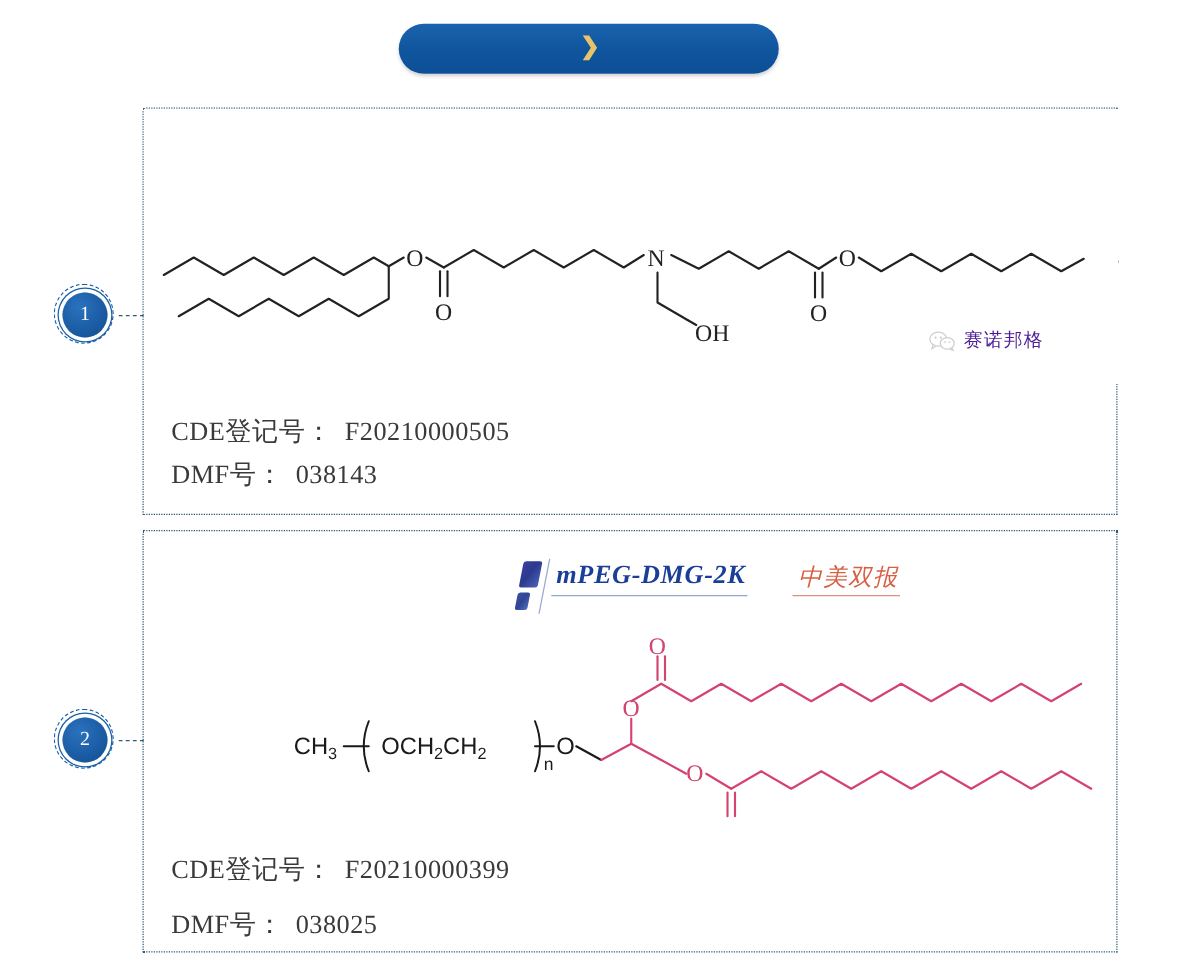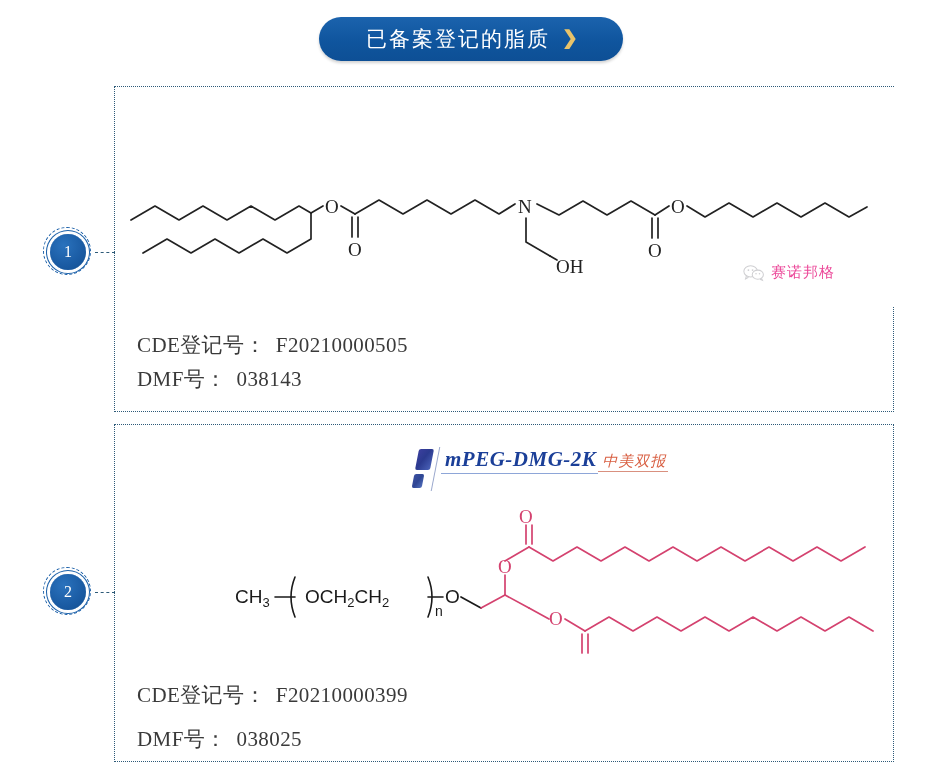--- a/index.html
+++ b/index.html
@@ -153,46 +153,47 @@
     color: #1b3f98;
     letter-spacing: .5px;
     line-height: 1.15;
     border-bottom: 1px solid #8ea6d8;
     padding: 0 2px 2px 4px;
     white-space: nowrap;
   }
   .title-sub {
     font-family: "Liberation Serif", serif;
     font-style: italic;
-    font-size: 15px;
+    font-size: 19px;
     color: #d85f42;
     letter-spacing: 1px;
     line-height: 1.2;
     border-bottom: 1px solid #d9907f;
     padding: 3px 2px 1px 4px;
     margin-top: 2px;
     align-self: flex-start;
     white-space: nowrap;
+    margin-left: 36px;
   }
 
   
   .structure {
     position: absolute;
     left: 0;
     top: 0;
     width: 780px;
   }
 
   
   .watermark {
     position: absolute;
     display: flex;
     align-items: center;
     gap: 6px;
-    color: #ec4899;
+    color: #4c1d95;
     font-size: 15px;
     letter-spacing: 1px;
     font-family: "Liberation Sans", sans-serif;
     user-select: none;
   }
   #watermark-1 { left: 628px; top: 176px; }
   .wm-icon { width: 22px; height: 18px; display: block; }
 
   
   .info {
@@ -208,21 +209,20 @@
   #info1-b { top: 278px; }
   #info2-a { top: 256px; }
   #info2-b { top: 300px; }
   .info .info-val { margin-left: 10px; }
 </style>
 </head>
 <body>
 
 <div class="header-wrap">
   <div class="header-pill">
-    <span class="pill-label">已备案登记的脂质</span>
     <span class="pill-chevron">❯</span>
   </div>
 </div>
 
 <div class="badge" id="badge-1">
   <span>1</span>
 </div>
 <div class="connector" id="connector-1"></div>
 
 <div class="card" id="card-1">

